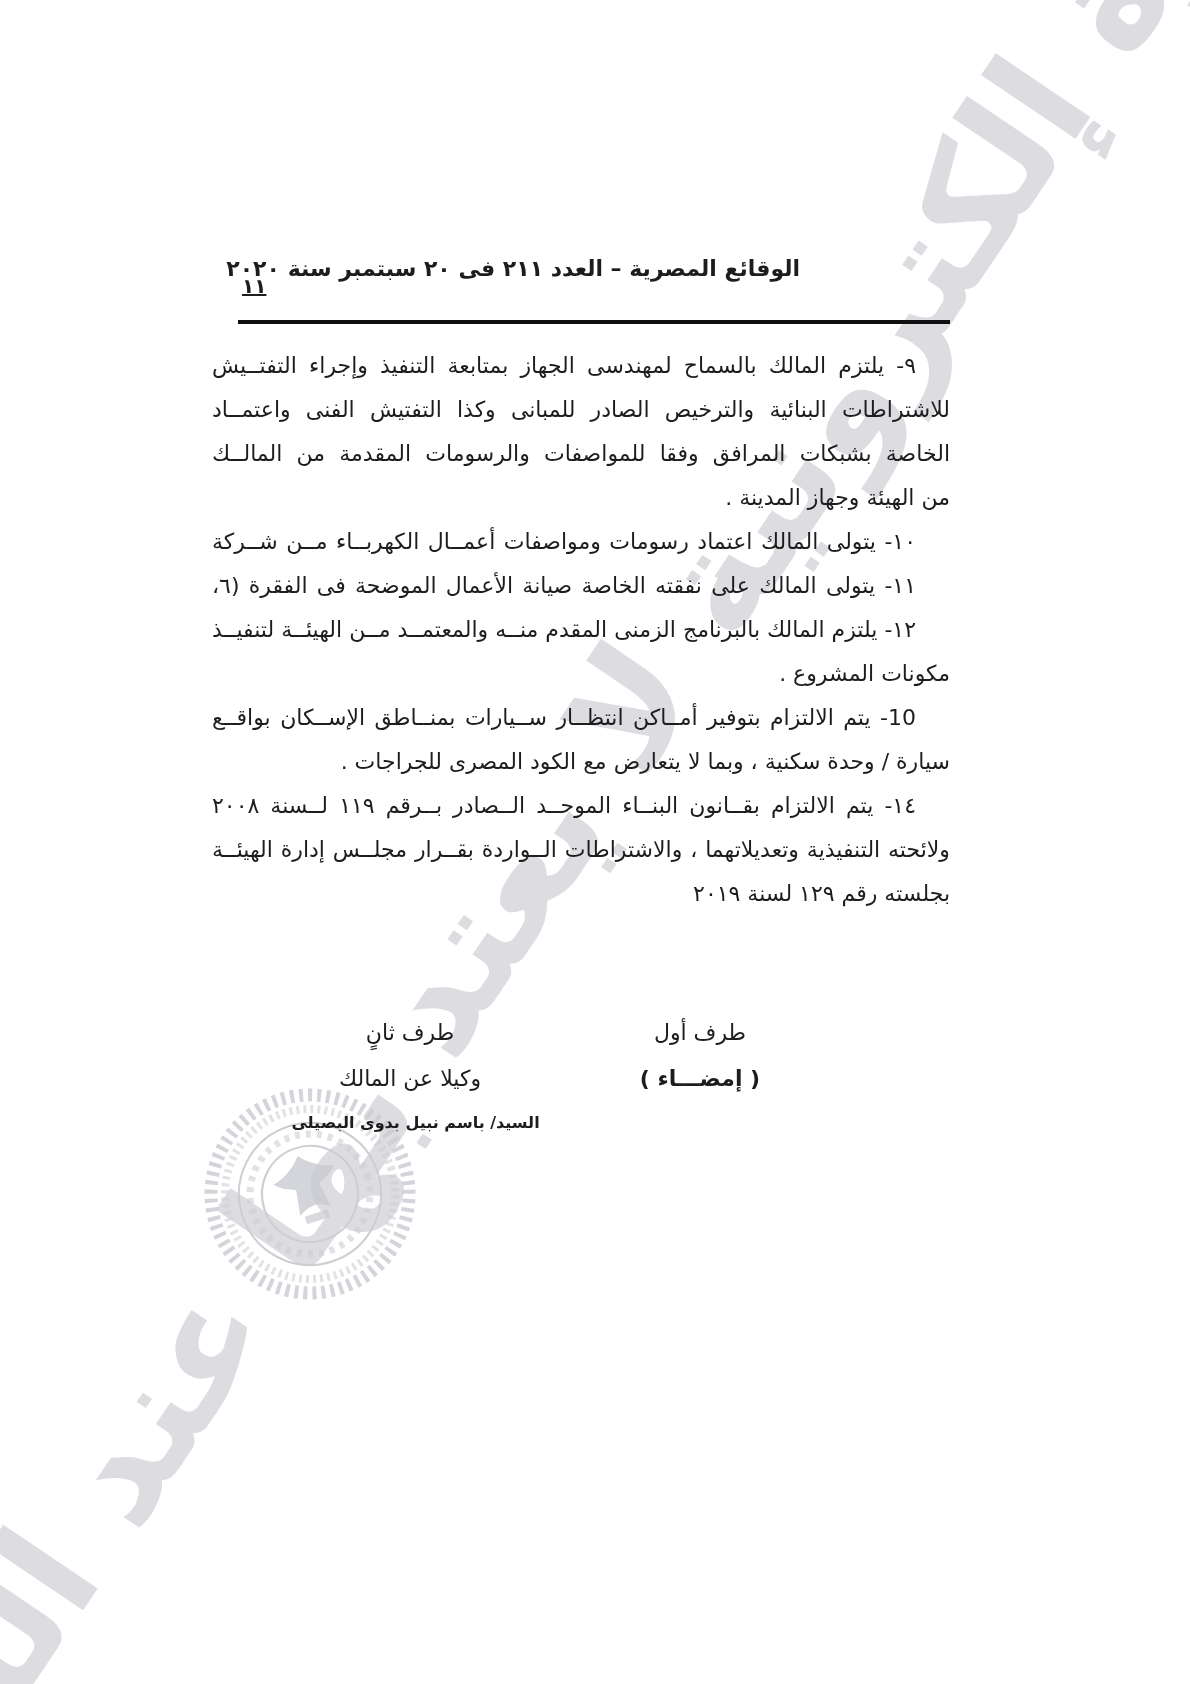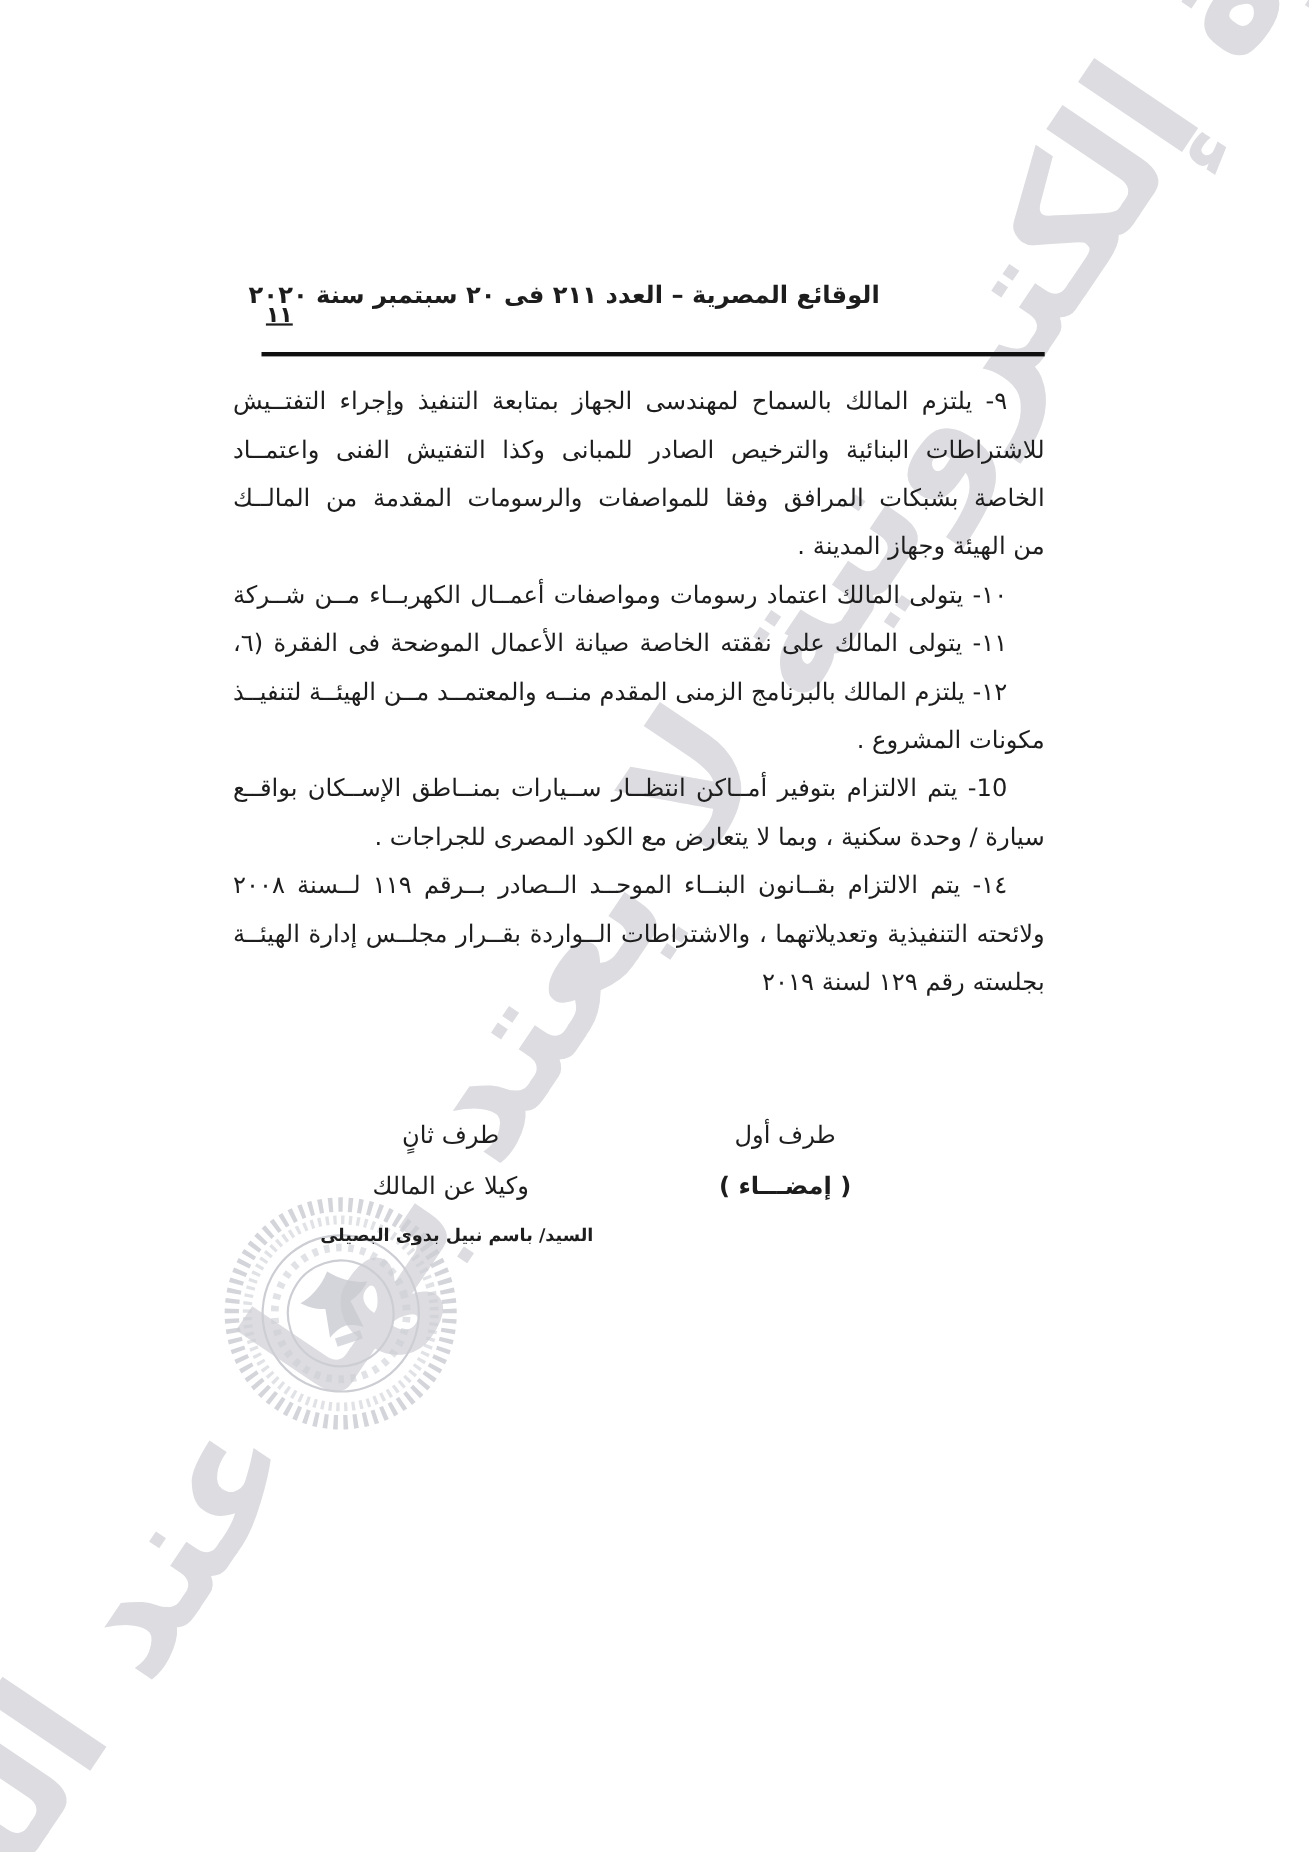--- a/index.html
+++ b/index.html
@@ -43,21 +43,21 @@
     position:absolute;left:180px;top:344px;width:770px;
     font-size:22px;
     z-index:2;
   }
   .line{height:44px;line-height:44px;overflow:hidden;}
   .j{text-align:justify;text-align-last:justify;margin-left:32px;}
   .last{text-align:left;text-align-last:right;}
   .indent{text-indent:34px;}
   
   .sig{position:absolute;z-index:2;text-align:center;font-size:22px;}
-  .sig-first{left:609px;top:978px;width:210px;}
+  .sig-first{left:595px;top:978px;width:210px;}
   .sig-second{left:240px;top:978px;width:340px;}
   .sig-title{height:30px;line-height:30px;margin-top:40px;}
   .sig-bold{margin-top:16px;font-weight:bold;height:30px;line-height:30px;}
   .sig-capacity{margin-top:16px;height:30px;line-height:30px;}
   .sig-name{margin-top:12px;font-weight:bold;font-size:16px;height:34px;line-height:34px;white-space:nowrap;padding-left:11px;}
 </style>
 </head>
 <body>
 
 <div class="page">

